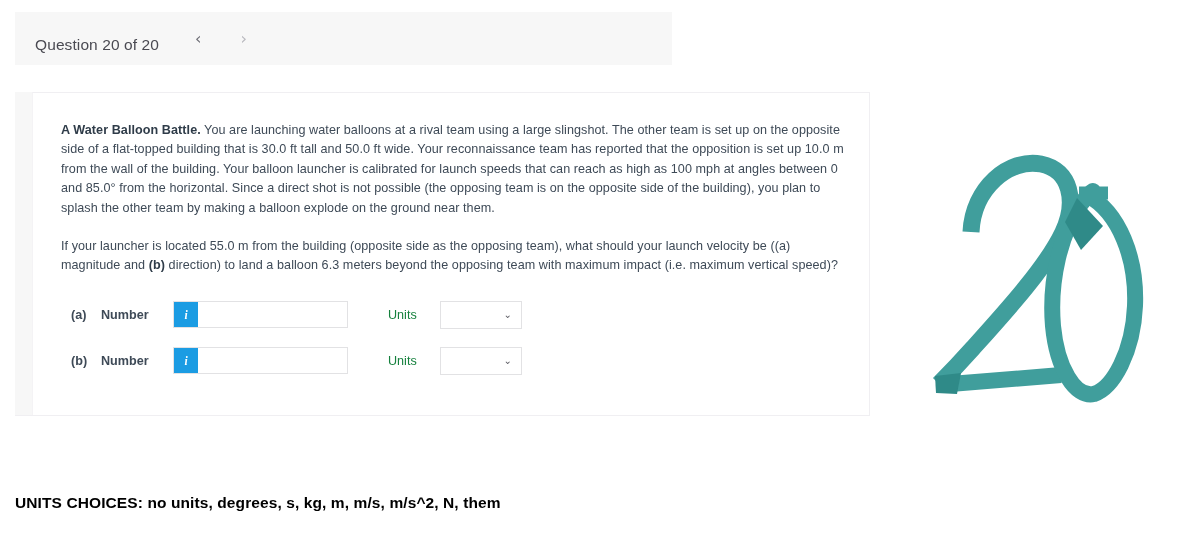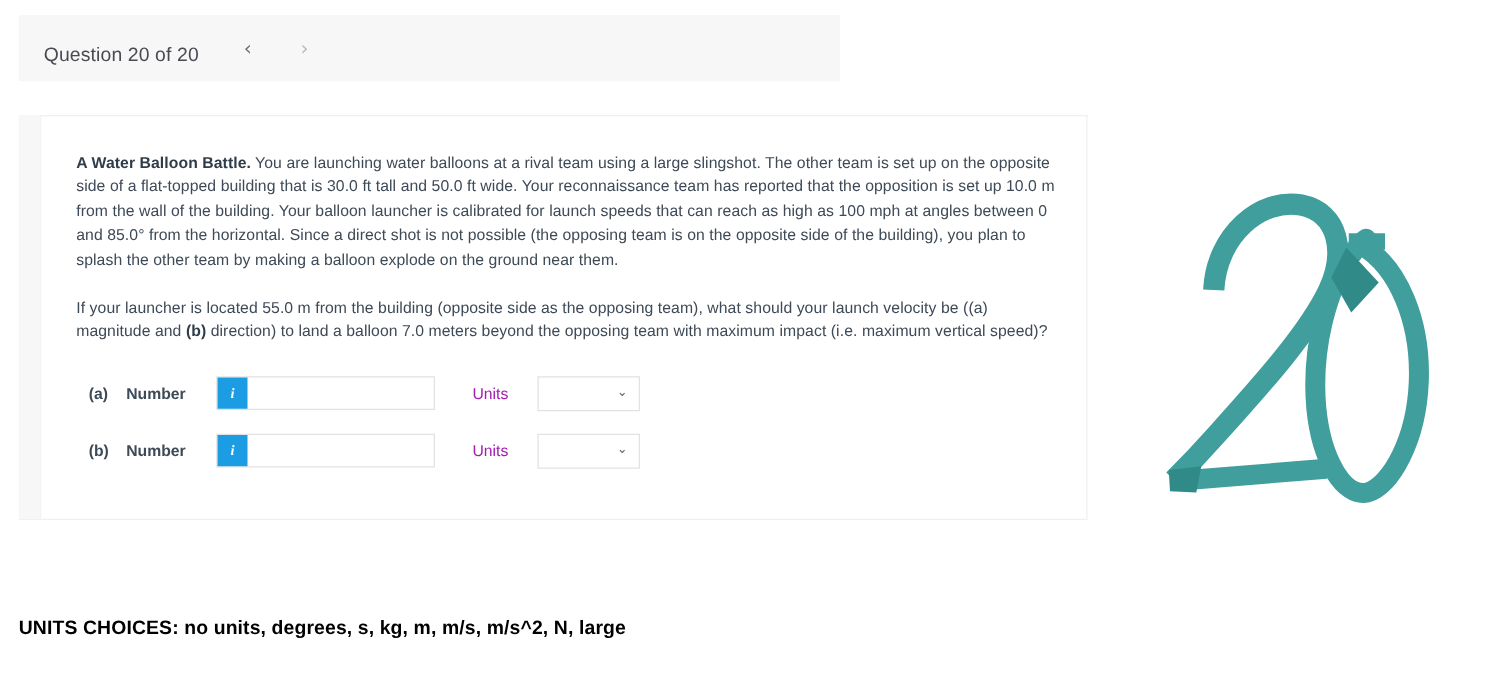--- a/index.html
+++ b/index.html
@@ -139,22 +139,22 @@
     outline: none;
     font-size: 12.5px;
     font-family: "Liberation Sans", sans-serif;
     padding: 0 6px;
     color: #3e4a57;
     background: transparent;
     min-width: 0;
   }
   .units-label {
     font-size: 12.6px;
-    color: #a21caf;
-    margin-left: 30px;
+    color: #15803d;
+    margin-left: 40px;
     width: 52px;
   }
   .units-select {
     width: 82px;
     height: 28px;
     border: 1px solid #e2e2e4;
     background: #ffffff;
     box-sizing: border-box;
     position: relative;
     cursor: pointer;
@@ -202,21 +202,21 @@
 
 <div id="question-card">
   <div id="question-card-gutter"></div>
   <div id="question-card-body">
 
     <div class="prompt-text" id="prompt-paragraph-1">
       <b>A Water Balloon Battle.</b><span> You are launching water balloons at a rival team using a large slingshot. The other team is set up on the opposite side of a flat-topped building that is 30.0 ft tall and 50.0 ft wide. Your reconnaissance team has reported that the opposition is set up 10.0 m from the wall of the building. Your balloon launcher is calibrated for launch speeds that can reach as high as 100 mph at angles between 0 and 85.0° from the horizontal. Since a direct shot is not possible (the opposing team is on the opposite side of the building), you plan to splash the other team by making a balloon explode on the ground near them.</span>
     </div>
 
     <div class="prompt-text" id="prompt-paragraph-2">
-      <span>If your launcher is located 55.0 m from the building (opposite side as the opposing team), what should your launch velocity be ((a) magnitude and </span><b>(b)</b><span> direction) to land a balloon 7.0 meters beyond the opposing team with maximum impact (i.e. maximum vertical speed)?</span>
+      <span>If your launcher is located 55.0 m from the building (opposite side as the opposing team), what should your launch velocity be ((a) magnitude and </span><b>(b)</b><span> direction) to land a balloon 6.3 meters beyond the opposing team with maximum impact (i.e. maximum vertical speed)?</span>
     </div>
 
     <div id="answer-rows">
 
       <div class="answer-row">
         <span class="answer-part-label">(a)</span>
         <span class="answer-number-label">Number</span>
         <div class="number-input-wrap">
           <span class="info-badge">i</span>
           <input class="number-input" type="text" value="" style="">
@@ -237,21 +237,21 @@
         <span class="units-label">Units</span>
         <div class="units-select">
           <span class="chevron-down">⌄</span>
         </div>
       </div>
 
     </div>
   </div>
 </div>
 
-<div id="units-choices">UNITS CHOICES: no units, degrees, s, kg, m, m/s, m/s^2, N, large</div>
+<div id="units-choices">UNITS CHOICES: no units, degrees, s, kg, m, m/s, m/s^2, N, them</div>
 
 <div id="watermark-twenty">
   <svg viewBox="0 0 280 270" width="280" height="270" aria-hidden="true">
     <g id="wm-strokes" fill="none" stroke="#409e9c" stroke-linecap="butt" stroke-linejoin="round">
 
       <path d="M66 92 C 68 48, 104 18, 136 24 C 166 30, 172 62, 158 92
                C 142 126, 104 168, 68 208 C 52 226, 40 238, 34 244" stroke-width="17"></path>
 
       <path d="M33 245 L 156 235" stroke-width="16"></path>
 

